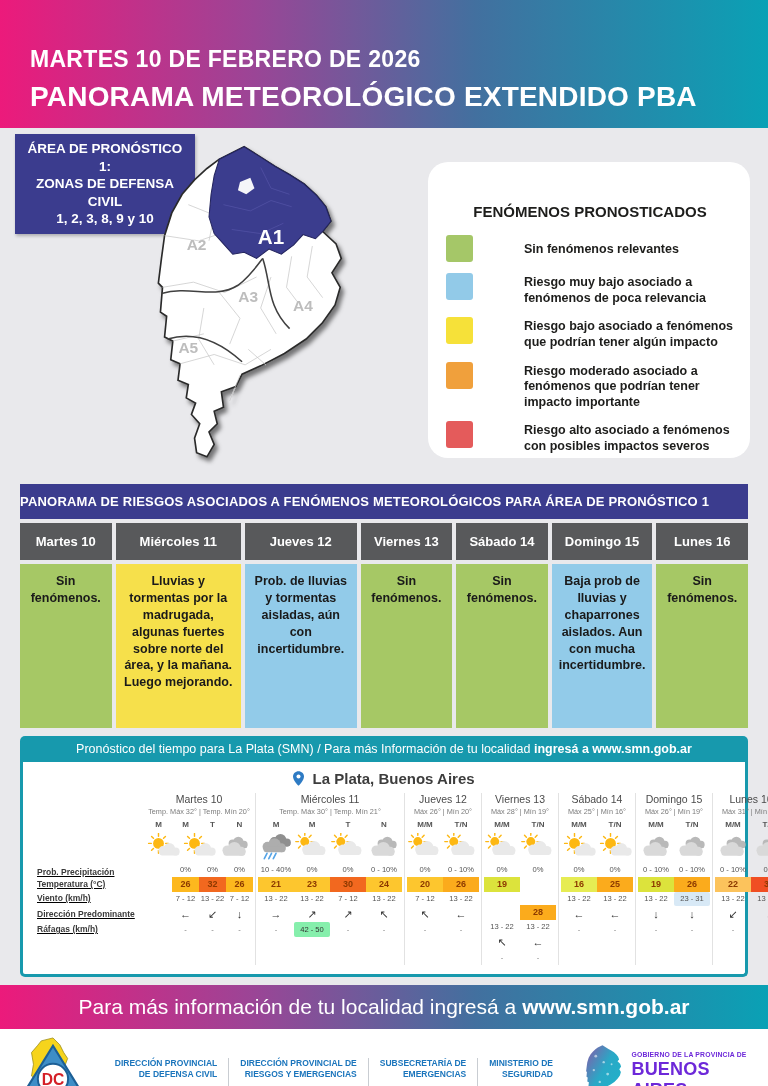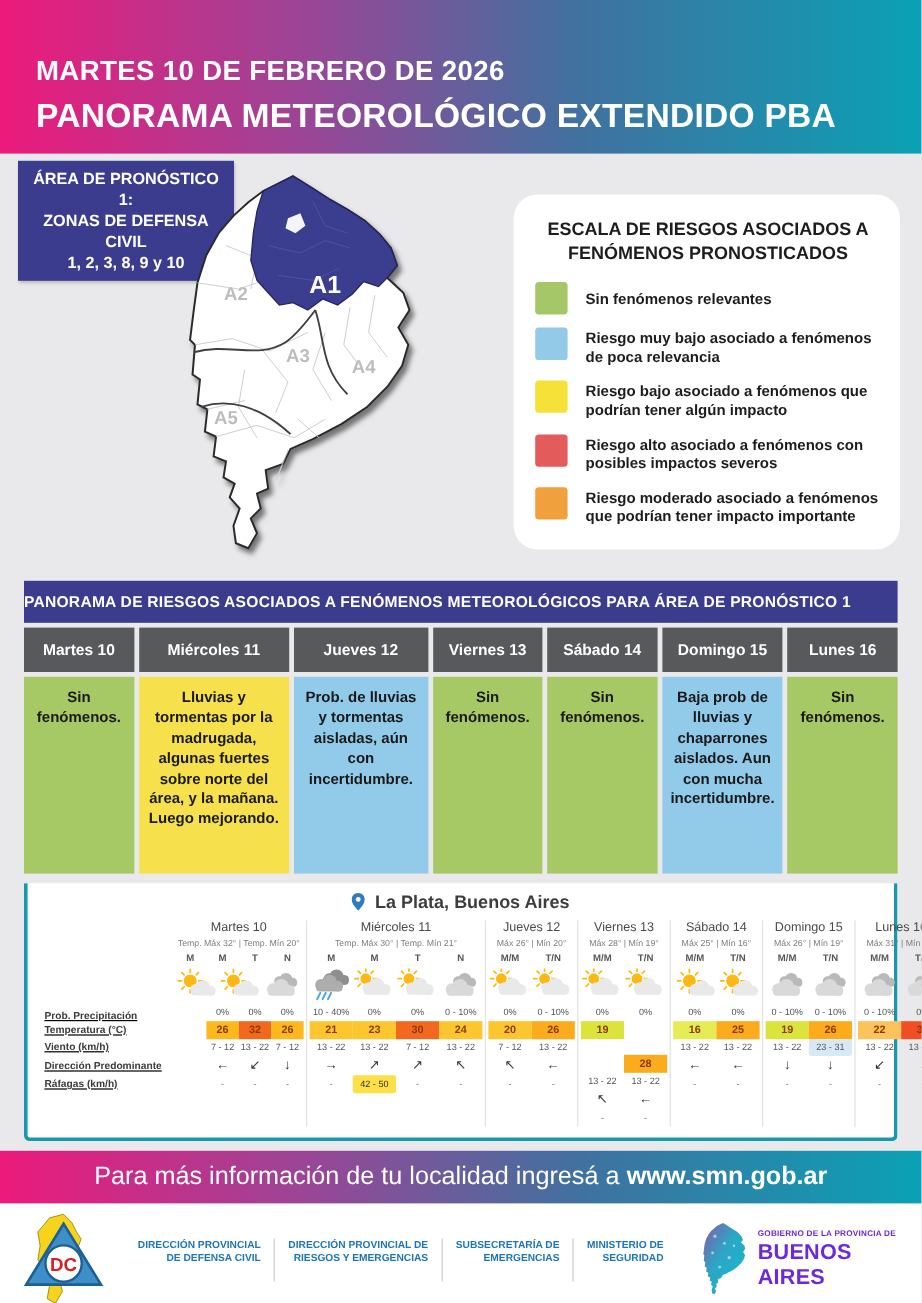--- a/index.html
+++ b/index.html
@@ -11,21 +11,21 @@
   .header .date { font-size:23px; font-weight:bold; letter-spacing:.3px; }
   .header .title { font-size:28px; font-weight:bold; margin-top:8px; letter-spacing:.2px; }
 
   
   .main-row { position:relative; height:352px; }
   .map-label { position:absolute; left:15px; top:6px; width:180px; background:#3b3c8e; color:#fff; font-weight:bold; font-size:13.5px; line-height:1.3; text-align:center; padding:6px 6px; box-shadow:1px 2px 3px rgba(0,0,0,.25); }
   .map-svg { position:absolute; left:116px; top:14px; }
   .risk-card { position:absolute; left:428px; top:34px; width:322px; height:296px; background:#fff; border-radius:20px; padding:20px 16px 12px 18px; }
   .risk-card h2 { font-size:15px; font-weight:bold; color:#1d1d1b; text-align:center; line-height:1.3; }
   .legend-items { margin-top:14px; }
-  .legend-item { display:flex; align-items:flex-start; margin-bottom:11px; }
+  .legend-item { display:flex; align-items:flex-start; margin-bottom:11px;gap:36px; }
   .legend-swatch { width:27px; height:27px; border-radius:3px; flex:0 0 27px; margin-right:15px; }
   .legend-text { font-size:12.5px; font-weight:bold; color:#1d1d1b; line-height:1.25; padding-top:2px; }
   .legend-item.single .legend-text { padding-top:7px; }
 
   
   .risk-section { margin:4px 20px 0; }
   .rt-title { background:#3b3c8e; color:#fff; font-size:13px; font-weight:bold; text-align:left; padding:10px 0; letter-spacing:.2px; }
   .rt-cols { display:flex; gap:4px; margin-top:4px; }
   .rt-col { display:flex; flex-direction:column; flex:1 1 0; }
   .rt-col:nth-child(2) { flex-grow:1.37; }
@@ -57,21 +57,21 @@
   .dg-row { display:flex; }
   .dg-cell { flex:1 1 0; text-align:center; overflow:visible; }
   .r-sub .dg-cell { font-size:8px; font-weight:bold; color:#555; height:13px; line-height:13px; }
   .r-icons .dg-cell { height:32px; display:flex; align-items:center; justify-content:center; }
   .r-prob .dg-cell { font-size:7.6px; color:#555; height:14px; line-height:14px; white-space:nowrap; }
   .r-temp .dg-cell { font-size:9px; font-weight:bold; color:#8c3900; height:15px; line-height:15px; }
   .r-wind .dg-cell { font-size:7.6px; color:#555; height:14px; line-height:14px; white-space:nowrap; }
   .r-wind .hl { background:#d8e9f6; border-radius:2px; }
   .r-dir .dg-cell { font-size:11px; color:#333; height:16px; line-height:16px; }
   .r-gusts .dg-cell { font-size:7.6px; color:#777; height:15px; line-height:15px; white-space:nowrap; }
-  .r-gusts .hl { background:#fde047; border-radius:2px; color:#333; }
+  .r-gusts .hl { background:#86efac; border-radius:2px; color:#333; }
 
   
   .bottom-bar { margin-top:8px; height:44px; background:linear-gradient(90deg,#ec1a7b 0%,#9b4596 33%,#42709f 62%,#0aa1b5 100%); color:#fff; display:flex; align-items:center; justify-content:center; font-size:21px; }
   .bottom-bar b { font-weight:bold; margin-left:6px; }
 
   
   .footer { background:#fff; height:93px; display:flex; align-items:center; padding:0 10px 0 12px; }
   .orgs { display:flex; align-items:flex-start; margin-left:4px; }
   .org { text-align:right; color:#1b75bc; font-weight:bold; font-size:8.5px; line-height:1.4; padding:0 11px; white-space:nowrap; }
   .org-div { width:1px; height:36px; background:#c9cdd2; }
@@ -139,43 +139,43 @@
         <text x="78" y="104" font-size="15" fill="#bdbdbd" stroke="#ffffff" stroke-width="0.7" paint-order="stroke">A2</text>
         <text x="128" y="154" font-size="15" fill="#bdbdbd" stroke="#ffffff" stroke-width="0.7" paint-order="stroke">A3</text>
         <text x="181" y="163" font-size="15" fill="#bdbdbd" stroke="#ffffff" stroke-width="0.7" paint-order="stroke">A4</text>
         <text x="70" y="204" font-size="15" fill="#bdbdbd" stroke="#ffffff" stroke-width="0.7" paint-order="stroke">A5</text>
       </g>
     </g>
   </svg>
 
   <div class="risk-card">
     <h2>
-      <span>ESCALA DE RIESGOS ASOCIADOS A</span><br>
+      <br>
       <span>FENÓMENOS PRONOSTICADOS</span>
     </h2>
     <div class="legend-items" id="legend-items">
         <div class="legend-item single">
           <div class="legend-swatch" style="background: rgb(165, 199, 104);"></div>
           <div class="legend-text">Sin fenómenos relevantes</div>
         </div>
         <div class="legend-item">
           <div class="legend-swatch" style="background: rgb(146, 202, 232);"></div>
           <div class="legend-text">Riesgo muy bajo asociado a fenómenos de poca relevancia</div>
         </div>
         <div class="legend-item">
           <div class="legend-swatch" style="background: rgb(246, 225, 57);"></div>
           <div class="legend-text">Riesgo bajo asociado a fenómenos que podrían tener algún impacto</div>
         </div>
         <div class="legend-item">
+          <div class="legend-swatch" style="background: rgb(240, 160, 60);"></div>
+          <div class="legend-text">Riesgo moderado asociado a fenómenos que podrían tener impacto importante</div>
+        </div>
+        <div class="legend-item">
           <div class="legend-swatch" style="background: rgb(228, 91, 91);"></div>
           <div class="legend-text">Riesgo alto asociado a fenómenos con posibles impactos severos</div>
-        </div>
-        <div class="legend-item">
-          <div class="legend-swatch" style="background: rgb(240, 160, 60);"></div>
-          <div class="legend-text">Riesgo moderado asociado a fenómenos que podrían tener impacto importante</div>
         </div>
       </div>
   </div>
 </div>
 
 <div class="risk-section">
   <div class="rt-title">PANORAMA DE RIESGOS ASOCIADOS A FENÓMENOS METEOROLÓGICOS PARA ÁREA DE PRONÓSTICO 1</div>
   <div class="rt-cols" id="risk-cols">
       <div class="rt-col">
         <div class="rt-head">Martes 10</div>
@@ -202,20 +202,23 @@
         <div class="rt-body" style="background: rgb(146, 203, 233);">Baja prob de lluvias y chaparrones aislados. Aun con mucha incertidumbre.</div>
       </div>
       <div class="rt-col">
         <div class="rt-head">Lunes 16</div>
         <div class="rt-body" style="background: rgb(166, 200, 101);">Sin fenómenos.</div>
       </div>
     </div>
 </div>
 
 <div class="smn">
+  <div class="smn-bar">
+    <span>Pronóstico del tiempo para La Plata (SMN) / Para más Información de tu localidad </span><b>ingresá a www.smn.gob.ar</b>
+  </div>
   <div class="smn-box">
     <div class="smn-loc">
       <svg width="11" height="15" viewBox="0 0 12 16">
           <path d="M6 0C2.7 0 0 2.6 0 5.9 0 10.3 6 16 6 16s6-5.7 6-10.1C12 2.6 9.3 0 6 0z" fill="#2e7bc4"></path>
           <circle cx="6" cy="5.8" r="2.2" fill="#fff"></circle>
         </svg>
       <span>La Plata, Buenos Aires</span>
     </div>
     <div class="smn-table">
       <div class="smn-labels" id="smn-labels">

